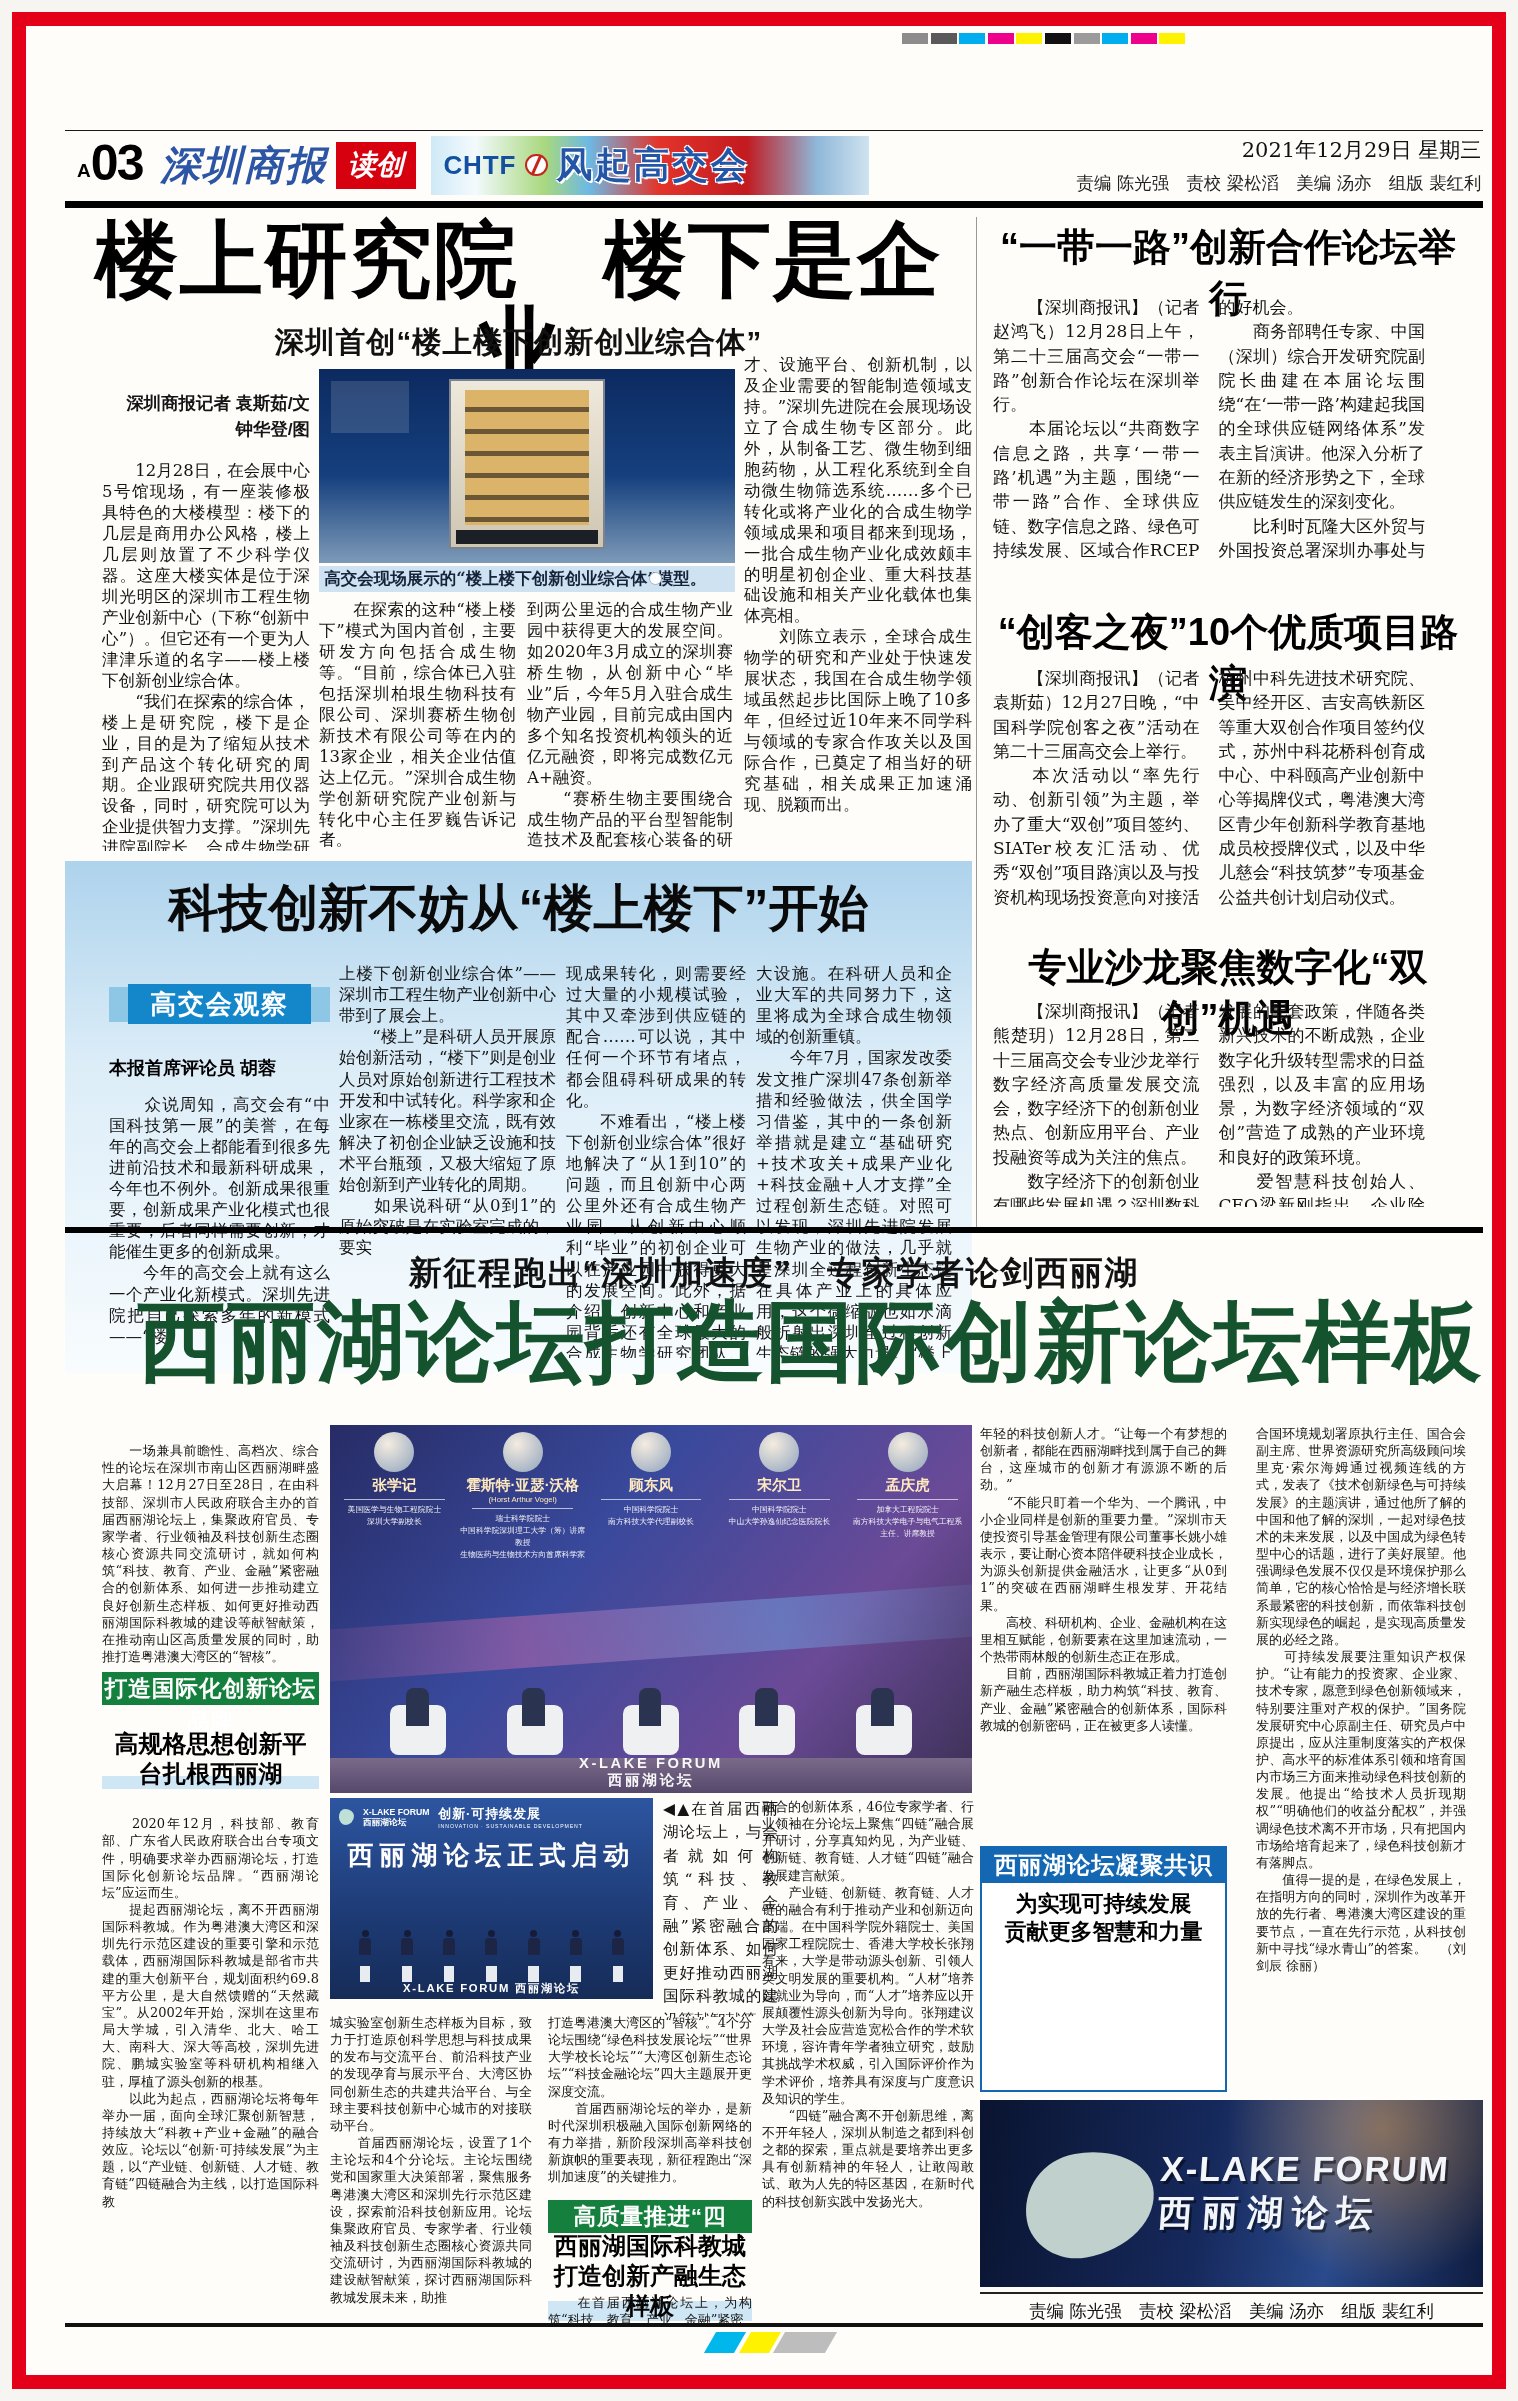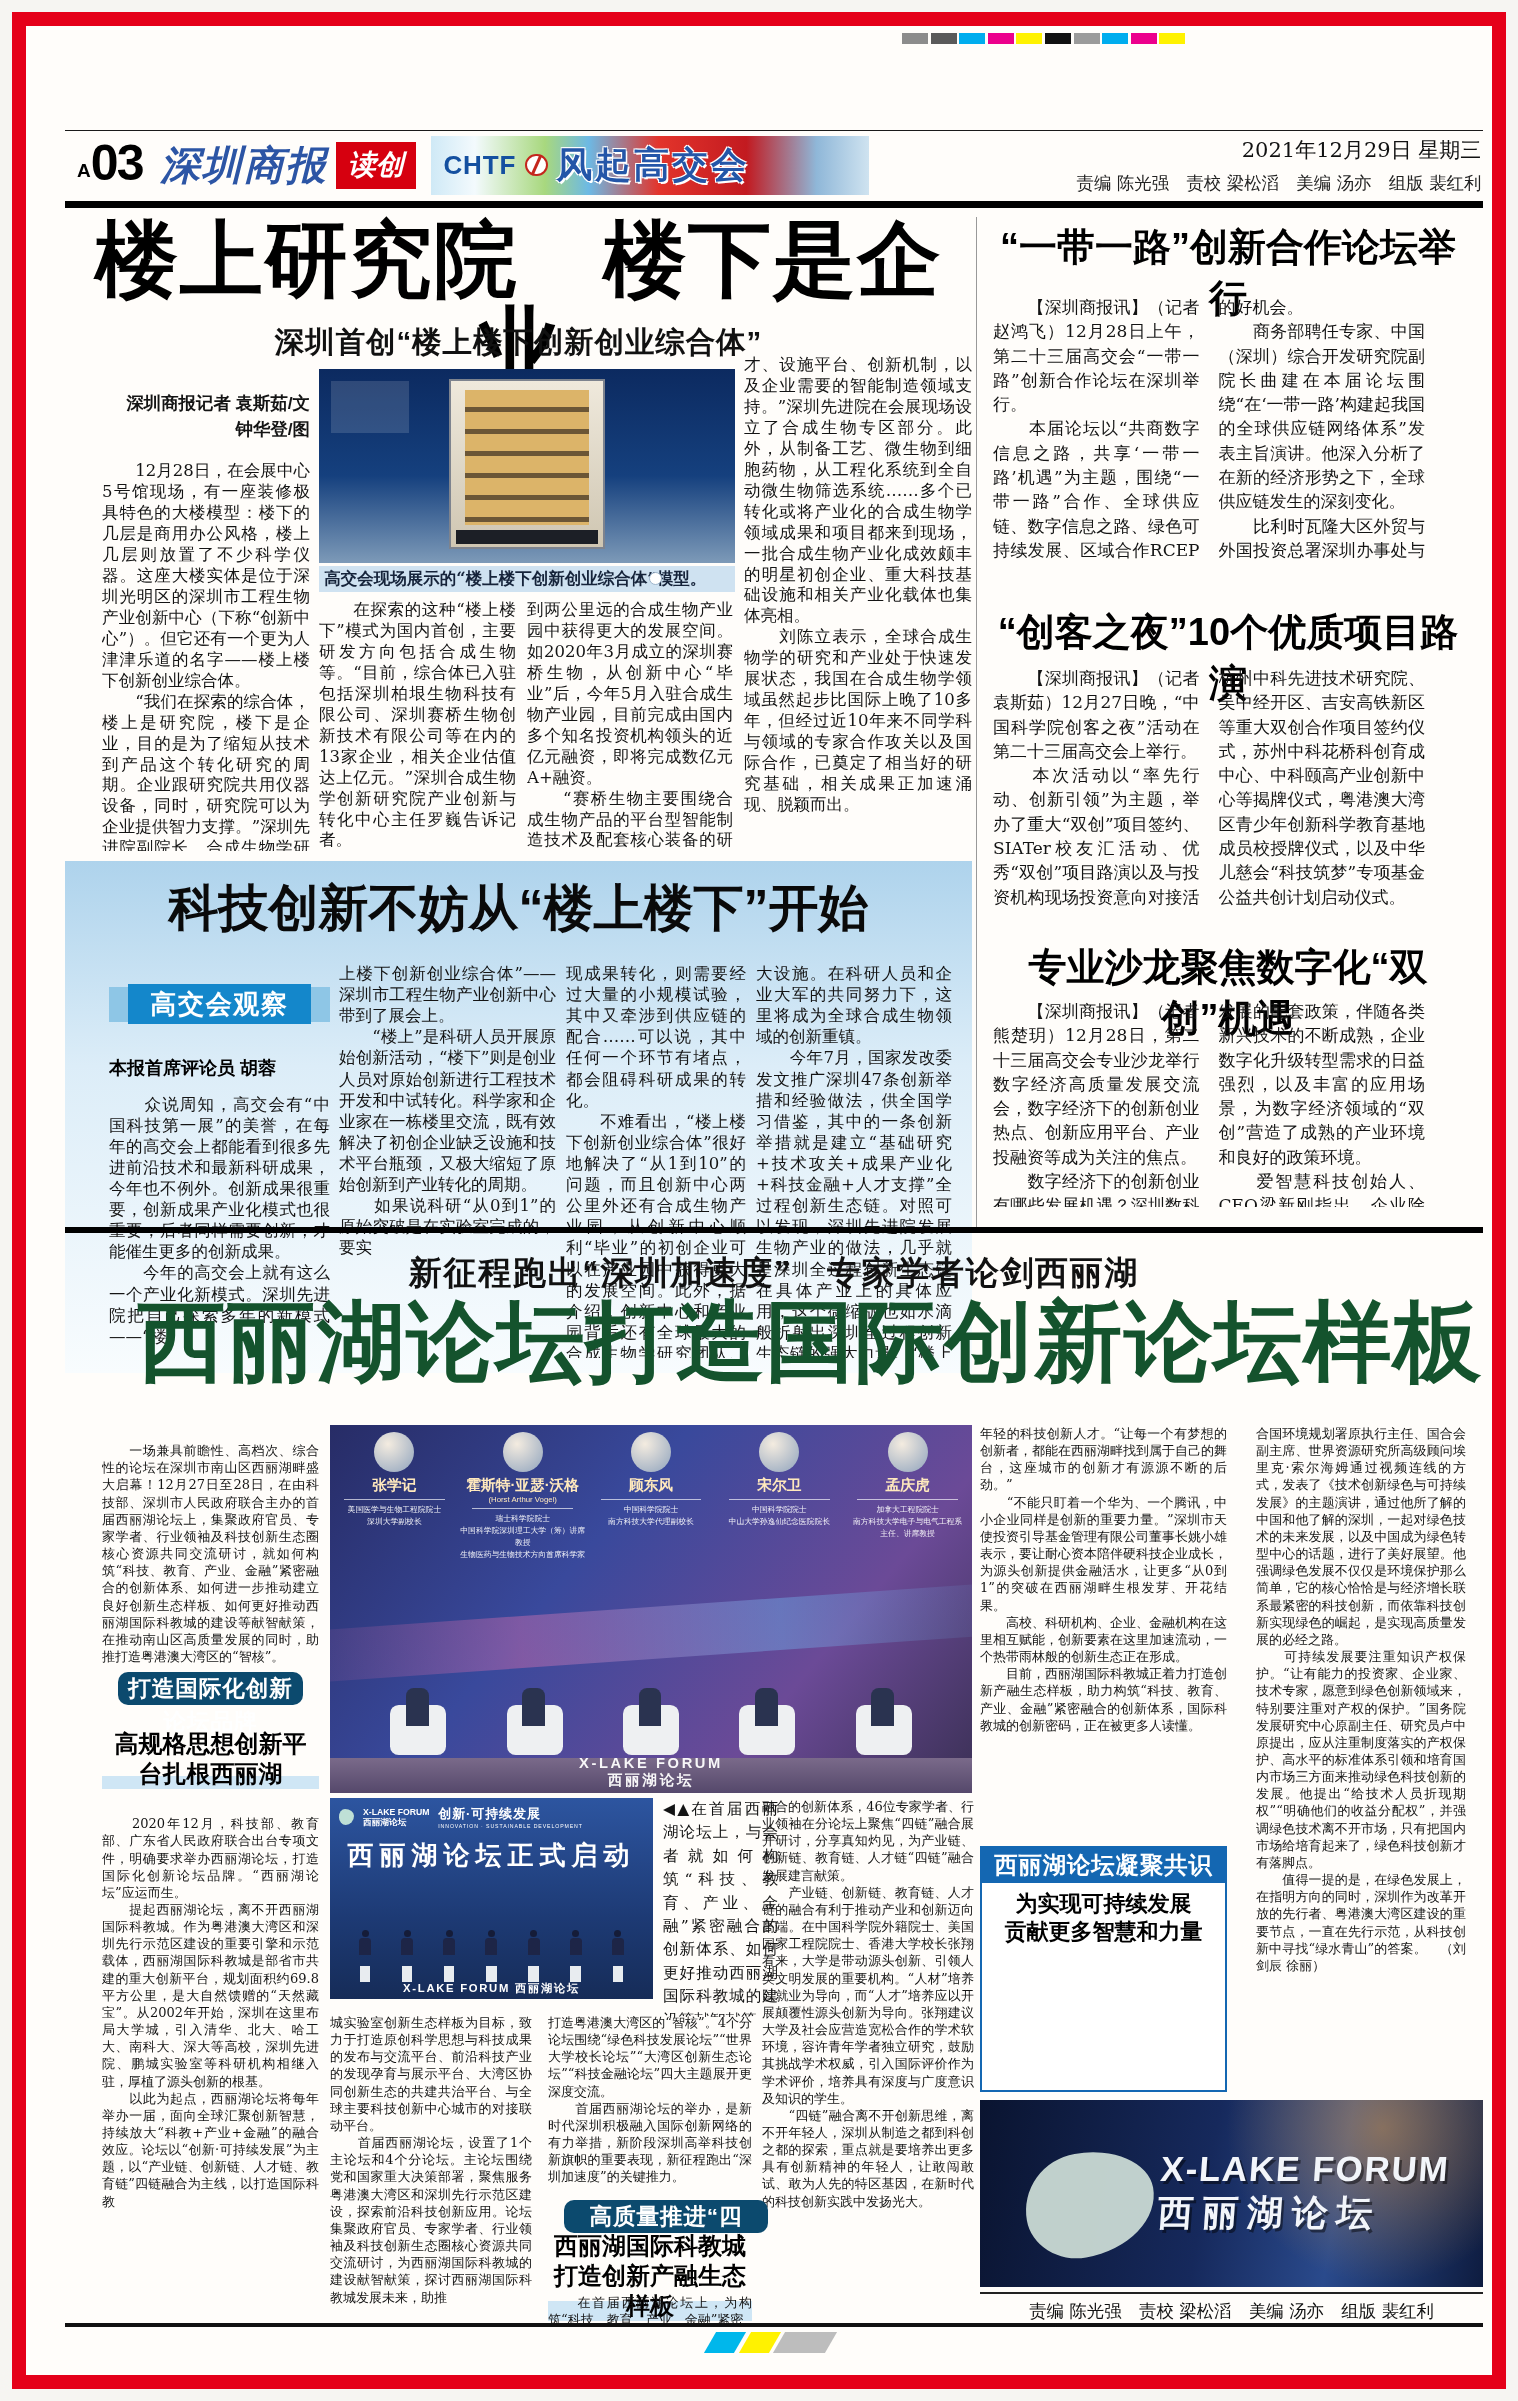--- a/index.html
+++ b/index.html
@@ -76,22 +76,22 @@
   .ra-col { flex:1; font-size:17px; line-height:1.43; }
 
   .rule2 { position:absolute; left:65px; top:1227px; width:1418px; height:6px; background:#000; }
 
   
   .kicker { position:absolute; left:65px; top:1251px; width:1418px; text-align:center;
             font:600 33px "Liberation Sans",sans-serif; color:#111; letter-spacing:1.7px; }
   .bighead { position:absolute; left:65px; top:1296px; width:1418px; text-align:right;
              font:900 88px/1.05 "Liberation Sans",sans-serif; color:#14532d; letter-spacing:1.7px; }
   .bot-col { font-size:13px; line-height:1.32; }
-  .blabel { height:33px; background:#0c4a6e; color:#fff; text-align:center;
-            font:700 22.6px/33px "Liberation Sans",sans-serif; margin:7px 16px; letter-spacing:0.9px;border-radius:10px; }
+  .blabel { height:33px; background:#15803d; color:#fff; text-align:center;
+            font:700 22.6px/33px "Liberation Sans",sans-serif; margin:7px 0; letter-spacing:0.9px; }
   .bsub { font:700 24px/1.25 "Liberation Sans",sans-serif; color:#000; text-align:center;
           background:linear-gradient(0deg,#cfe6f5 22%,transparent 22%); margin-bottom:8.7px; white-space:pre-line; }
 
   
   .panel { position:absolute; left:330px; top:1425px; width:642px; height:368px; overflow:hidden;
            background:linear-gradient(130deg,#272c66 0%,#39499c 38%,#6b4a97 72%,#3a3054 100%); }
   .panel::before { content:""; position:absolute; left:-69px; top:182px; width:781px; height:52px;
                    background:linear-gradient(90deg,transparent,rgba(255,120,180,.35),rgba(120,200,255,.35),transparent);
                    transform:rotate(-4deg); }
   .sp-row { position:relative; display:flex; padding:7px 2px 0; gap:3.5px; }

